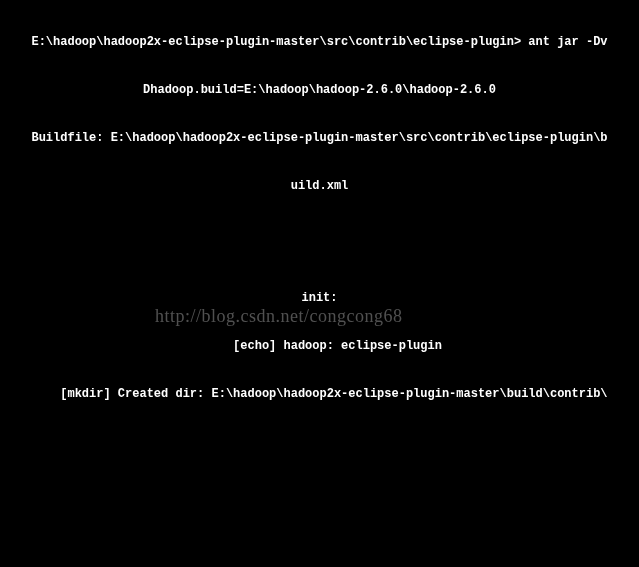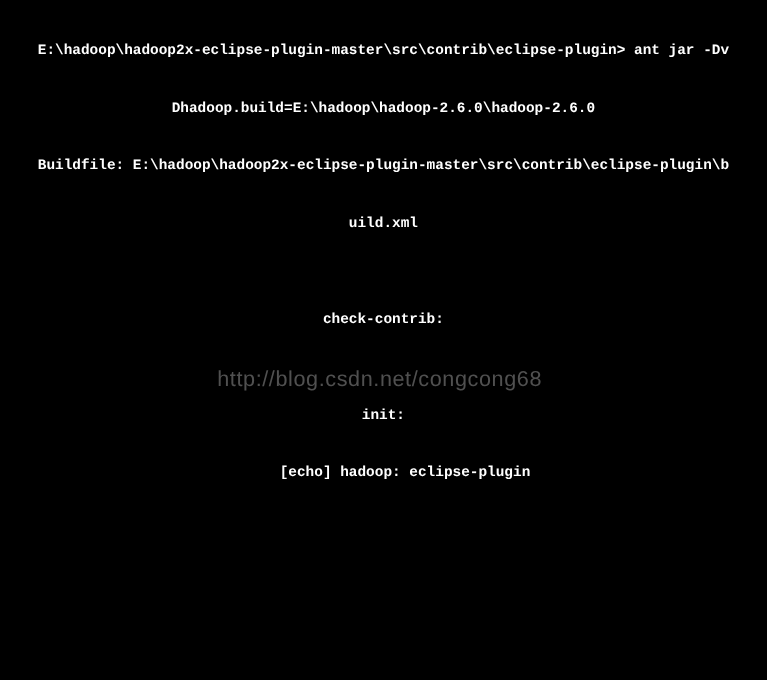--- a/index.html
+++ b/index.html
@@ -21,42 +21,42 @@
     white-space: pre-wrap;
     word-break: break-all;
   }
   .line {
     display: block;
     text-align: center;
   }
   .watermark {
     position: absolute;
     top: 308px;
-    left: 181px;
+    left: 155px;
     color: rgba(160,160,160,0.5);
-    font-family: Liberation Sans, sans-serif;
+    font-family: Liberation Serif, serif;
     font-size: 18px;
     font-weight: normal;
     letter-spacing: 0.5px;
     pointer-events: none;
   }
 </style>
 </head>
 <body>
 
 <div class="terminal">
   <span class="line">E:\hadoop\hadoop2x-eclipse-plugin-master\src\contrib\eclipse-plugin&gt; ant jar -Dv</span>
   <span class="line">Dhadoop.build=E:\hadoop\hadoop-2.6.0\hadoop-2.6.0</span>
   <span class="line">Buildfile: E:\hadoop\hadoop2x-eclipse-plugin-master\src\contrib\eclipse-plugin\b</span>
   <span class="line">uild.xml</span>
   <span class="line"></span>
-  <span class="line">check-contrib:</span>
   <span class="line"></span>
   <span class="line">init:</span>
   <span class="line">     [echo] hadoop: eclipse-plugin</span>
+  <span class="line">    [mkdir] Created dir: E:\hadoop\hadoop2x-eclipse-plugin-master\build\contrib\</span>
   
   
   
   
   
   
   
   
   
   

